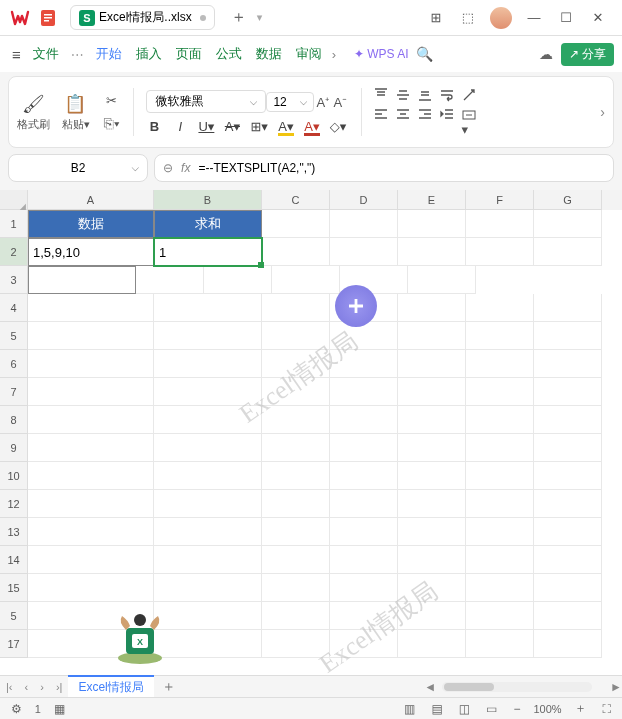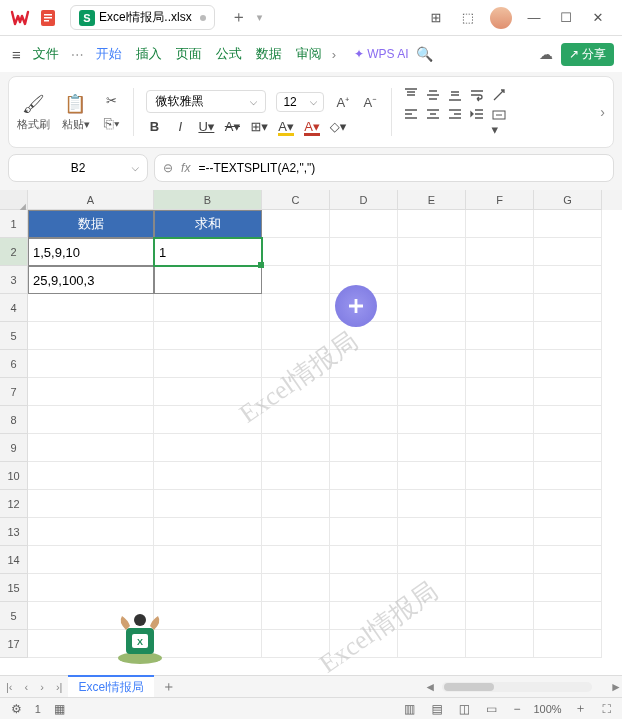--- a/index.html
+++ b/index.html
@@ -28,21 +28,21 @@
 .menubar .share { background: #2ba564; color: #fff; border-radius: 4px; padding: 3px 8px; font-size: 12px; display: flex; align-items: center; gap: 3px; }
 .menubar .icn { color: #666; padding: 0 6px; font-size: 14px; }
 
 
 .ribbon { background: #fff; margin: 4px 8px 0 8px; border: 1px solid #e3e3e3; border-radius: 8px; padding: 6px 8px; display: flex; align-items: center; gap: 12px; height: 72px; }
 .rgroup { display: flex; flex-direction: column; align-items: center; font-size: 11px; color: #555; gap: 2px; }
 .rgroup .ricn { font-size: 18px; color: #444; height: 22px; display: flex; align-items: center; }
 .rgroup .rlbl { font-size: 11px; }
 .rsep { width: 1px; height: 48px; background: #e5e5e5; }
 .font-area { display: flex; flex-direction: column; gap: 6px; }
-.font-row1 { display: flex; gap: 10px; align-items: center; justify-content: center; }
+.font-row1 { display: flex; gap: 0; align-items: center; justify-content: center; }
 .font-sel { border: 1px solid #ddd; border-radius: 4px; padding: 2px 8px; font-size: 12px; min-width: 120px; display: flex; justify-content: space-between; align-items: center; background: #fff; }
 .size-sel { border: 1px solid #ddd; border-radius: 4px; padding: 2px 6px; font-size: 12px; width: 48px; display: flex; justify-content: space-between; align-items: center; background: #fff; }
 .smbtn { font-size: 13px; color: #555; padding: 0 2px; }
 .font-row2 { display: flex; gap: 10px; align-items: center; font-size: 13px; color: #444; }
 .font-row2 span { display: inline-flex; align-items: center; min-width: 16px; justify-content: center; }
 .align-area { display: flex; flex-direction: column; gap: 6px; }
 .align-row { display: flex; gap: 8px; font-size: 13px; color: #555; }
 .align-row span svg { display: block; }
 .expand { font-size: 14px; color: #888; align-self: center; margin-left: auto; }
 
@@ -292,21 +292,20 @@
       <div class="cell cA data-cell">1,5,9,10</div>
       <div class="cell cB data-cell active-cell">1</div>
       <div class="cell cC"></div>
         <div class="cell cD"></div>
         <div class="cell cE"></div>
         <div class="cell cF"></div>
         <div class="cell cG"></div>
     </div>
     <div class="row">
         <div class="rh">3</div>
-      <div class="cell cA data-cell">25,9,100,3</div>
       <div class="cell cB data-cell"></div>
       <div class="cell cC"></div>
         <div class="cell cD"></div>
         <div class="cell cE"></div>
         <div class="cell cF"></div>
         <div class="cell cG"></div>
     </div>
 
     <div class="row">
         <div class="rh">4</div>

